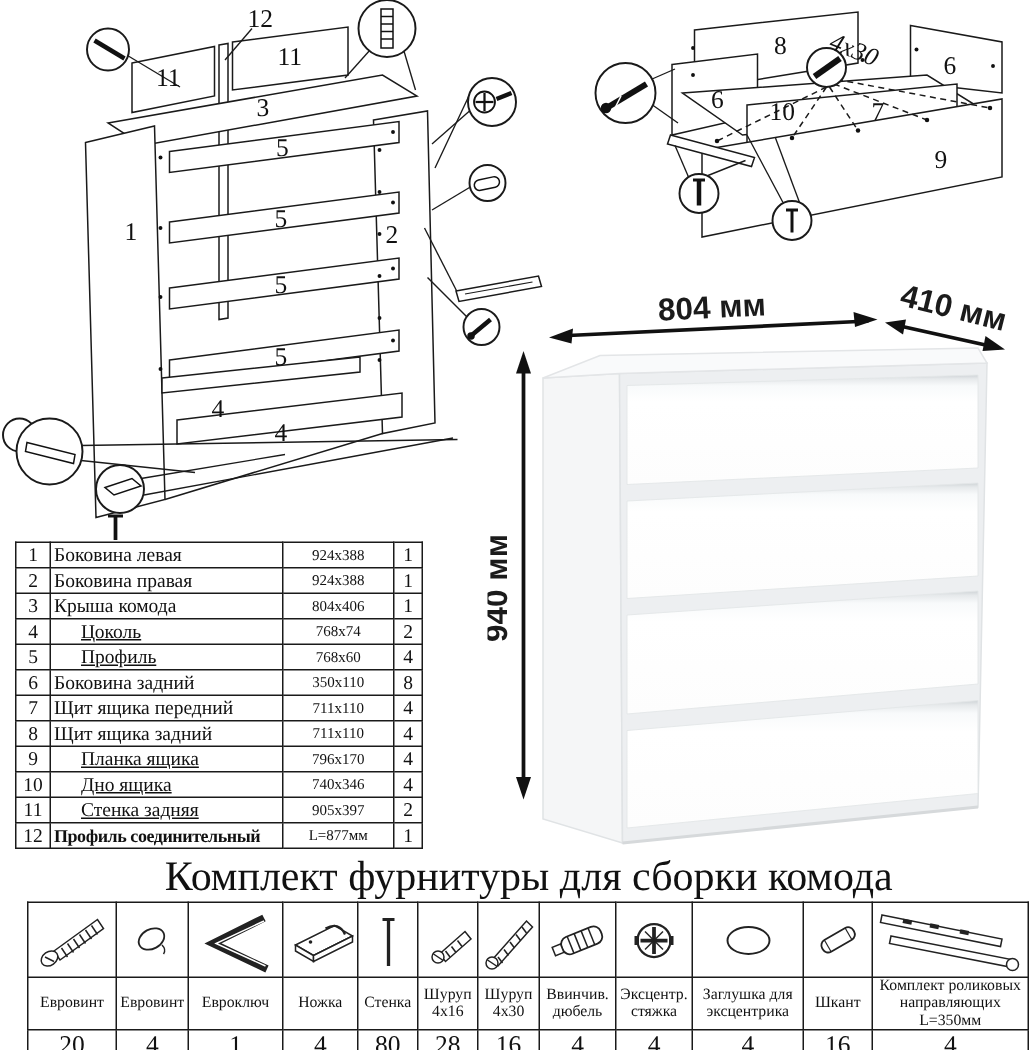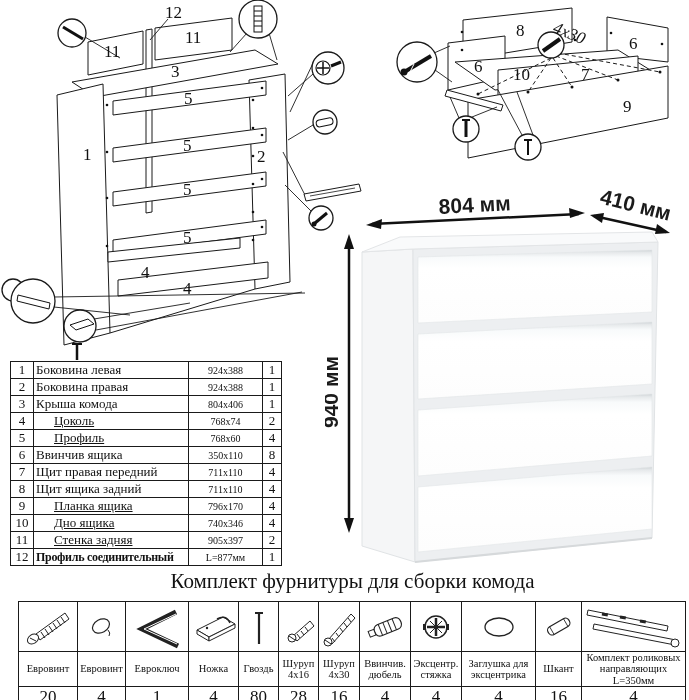--- a/index.html
+++ b/index.html
@@ -16,21 +16,21 @@
   #parts-table td{border:1px solid #1a1a1a;height:15.5px;padding:0 2px;white-space:nowrap;
      overflow:hidden;vertical-align:middle;}
   #parts-table td.num{text-align:center;padding:0;}
   #parts-table td.size{text-align:center;font-size:10px;}
   #parts-table td.qty{text-align:center;padding:0;}
   #parts-table tr.ind td.pname{padding-left:20px;text-decoration:underline;}
   #parts-table tr.small td.pname{font-size:12px;letter-spacing:-0.3px;font-weight:bold;}
 
   
   #kit-title{position:absolute;left:0;top:569px;width:689px;text-align:center;
-     font-size:21px;padding-left:16px;box-sizing:border-box;}
+     font-size:28px;padding-left:16px;box-sizing:border-box;}
 
   
   #hw-table{position:absolute;left:18px;top:601px;width:667px;border-collapse:collapse;
      table-layout:fixed;}
   #hw-table td{border:1px solid #1a1a1a;text-align:center;vertical-align:middle;padding:0;}
   #hw-table tr.icons td{height:49px;}
   #hw-table tr.names td{height:24px;font-size:10.5px;line-height:1.08;padding:0 1px;}
   #hw-table tr.qtys td{height:20px;font-size:17px;}
   .icon-svg{position:static;display:inline-block;vertical-align:middle;}
 </style>
@@ -287,27 +287,27 @@
           <td class="qty">2</td>
         </tr>
       <tr class="ind">
           <td class="num">5</td>
           <td class="pname">Профиль</td>
           <td class="size">768x60</td>
           <td class="qty">4</td>
         </tr>
       <tr>
           <td class="num">6</td>
-          <td class="pname">Ввинчив ящика</td>
+          <td class="pname">Боковина задний</td>
           <td class="size">350x110</td>
           <td class="qty">8</td>
         </tr>
       <tr>
           <td class="num">7</td>
-          <td class="pname">Щит правая передний</td>
+          <td class="pname">Щит ящика передний</td>
           <td class="size">711x110</td>
           <td class="qty">4</td>
         </tr>
       <tr>
           <td class="num">8</td>
           <td class="pname">Щит ящика задний</td>
           <td class="size">711x110</td>
           <td class="qty">4</td>
         </tr>
       <tr class="ind">
@@ -448,21 +448,21 @@
                 <rect x="36" y="12" width="6" height="3" transform="rotate(11 39 13)"></rect>
                 <rect x="56" y="16" width="6" height="3" transform="rotate(11 59 17)"></rect>
               </g>
             </svg></td>
       </tr>
       <tr class="names">
         <td>Евровинт</td>
         <td>Евровинт</td>
         <td>Евроключ</td>
         <td>Ножка</td>
-        <td>Гвоздь</td>
+        <td>Стенка</td>
         <td>Шуруп 4x16</td>
         <td>Шуруп 4x30</td>
         <td>Ввинчив. дюбель</td>
         <td>Эксцентр. стяжка</td>
         <td>Заглушка для эксцентрика</td>
         <td>Шкант</td>
         <td>Комплект роликовых направляющих L=350мм</td>
       </tr>
       <tr class="qtys">
         <td>20</td>

